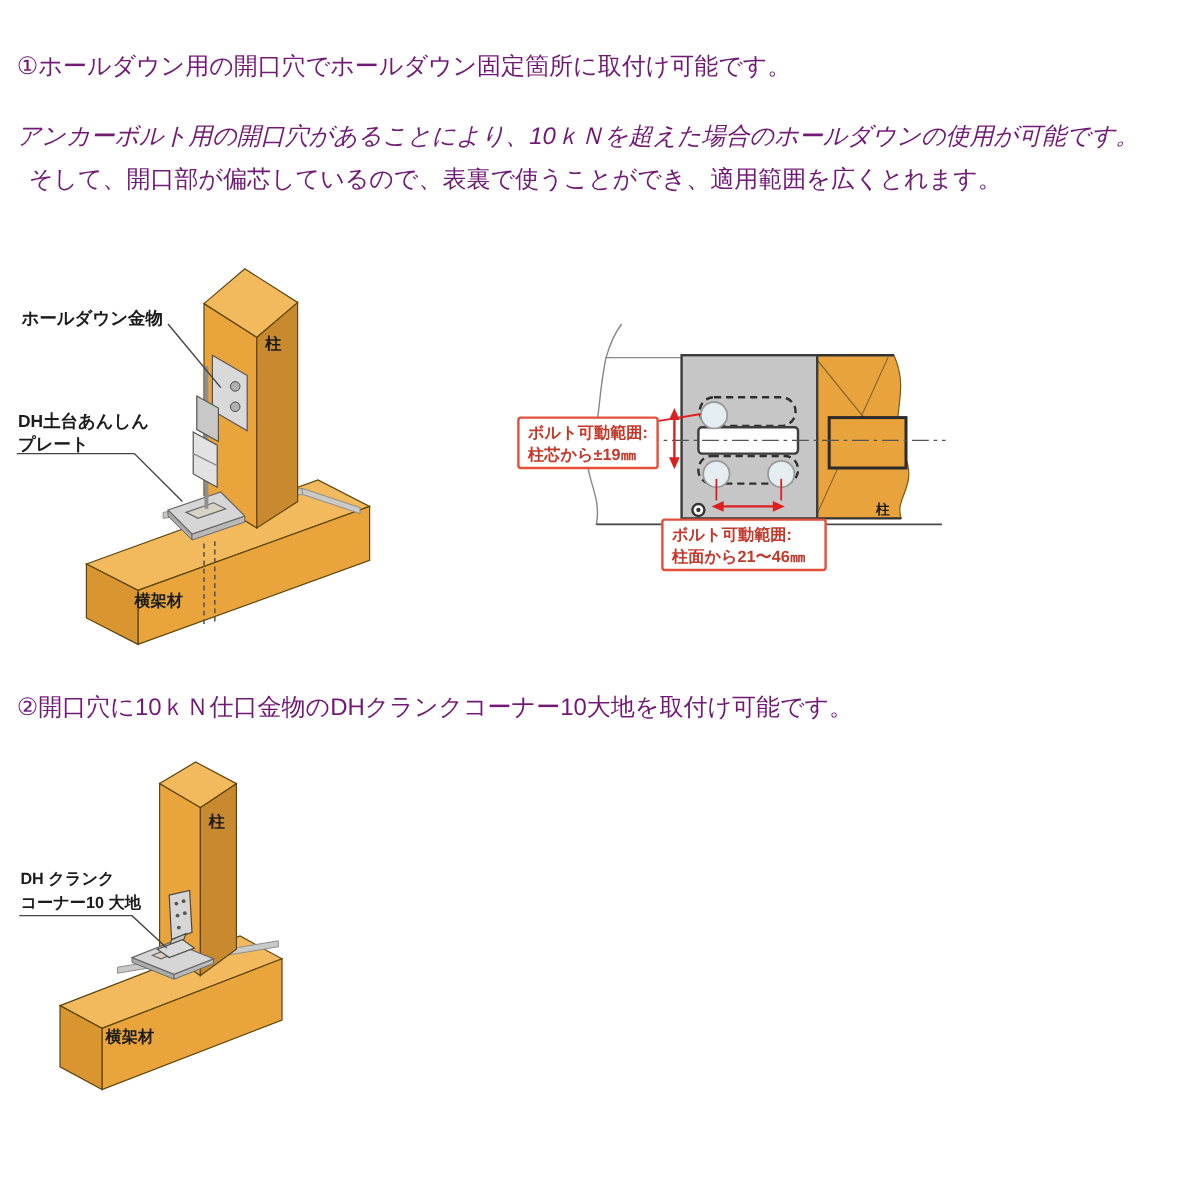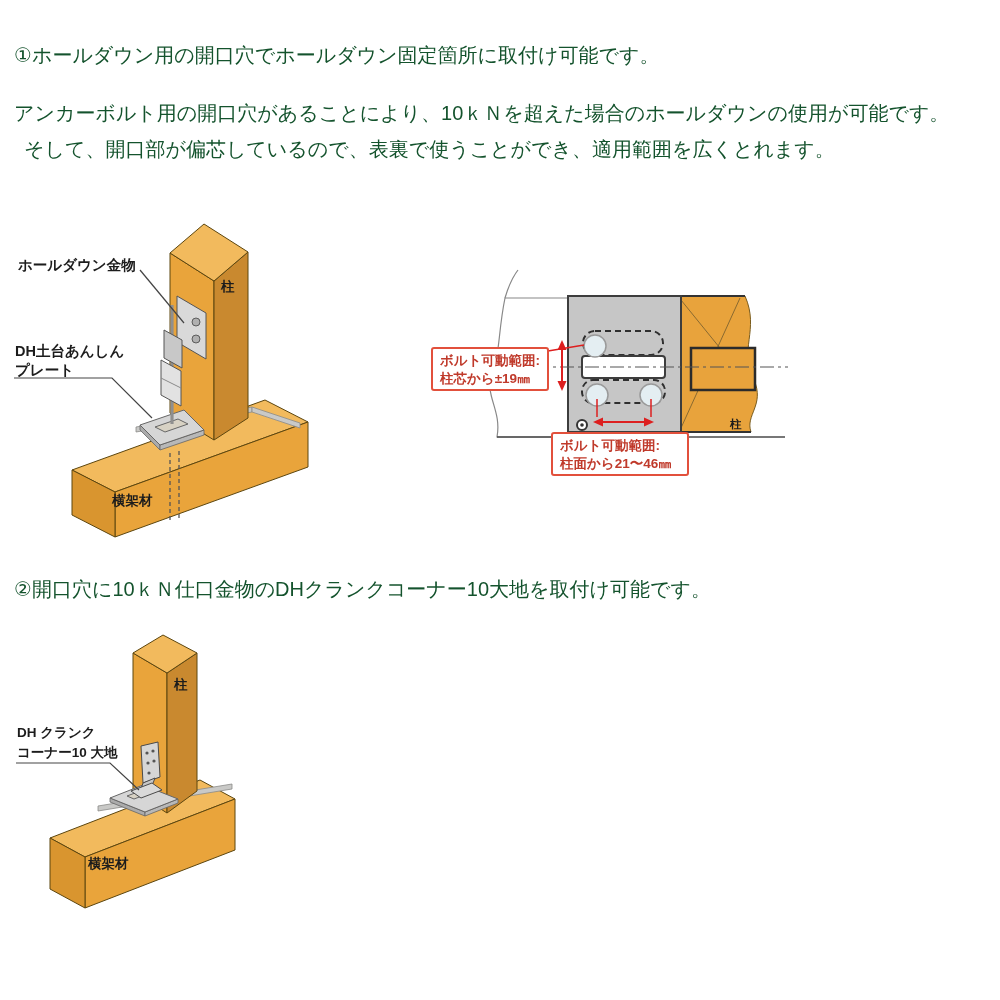--- a/index.html
+++ b/index.html
@@ -1,27 +1,27 @@
 <!DOCTYPE html>
 <html><head>
 <meta charset="utf-8">
 <style>
   html,body{margin:0;padding:0;}
   body{width:1000px;height:1000px;background:#ffffff;position:relative;overflow:hidden;
        font-family:"Liberation Sans","DejaVu Sans",sans-serif;}
-  .txt{position:absolute;color:#14532d;font-size:20px;white-space:nowrap;letter-spacing:0;}
+  .txt{position:absolute;color:#701a75;font-size:20px;white-space:nowrap;letter-spacing:0;}
   svg{position:absolute;overflow:visible;}
   svg text{font-family:"Liberation Sans","DejaVu Sans",sans-serif;fill:#1c1c1c;font-weight:600;}
   svg text.redtxt{fill:#c03a2b;font-weight:700;}
 </style>
 </head>
 <body>
 
 <div class="txt" style="left:14px;top:42px;">①ホールダウン用の開口穴でホールダウン固定箇所に取付け可能です。</div>
-<div class="txt" style="left:14px;top:100px;">アンカーボルト用の開口穴があることにより、10ｋＮを超えた場合のホールダウンの使用が可能です。</div>
+<div class="txt" style="left:14px;top:100px;font-style:italic;">アンカーボルト用の開口穴があることにより、10ｋＮを超えた場合のホールダウンの使用が可能です。</div>
 <div class="txt" style="left:24px;top:136px;">そして、開口部が偏芯しているので、表裏で使うことができ、適用範囲を広くとれます。</div>
 <div class="txt" style="left:14px;top:576px;text-align:right;">②開口穴に10ｋＮ仕口金物のDHクランクコーナー10大地を取付け可能です。</div>
 
 <svg style="left:0;top:210px;" width="330" height="335" viewBox="0 0 330 335">
 
   <polygon points="72,260 265,190 308,212 115,282" fill="#f2ba5d" stroke="#5c460f" stroke-width="1"></polygon>
   <polygon points="115,282 308,212 308,257 115,327" fill="#e9a43b" stroke="#5c460f" stroke-width="1"></polygon>
   <polygon points="72,260 115,282 115,327 72,305" fill="#d9952f" stroke="#5c460f" stroke-width="1"></polygon>
 
   <polygon points="136,217 252,197 252,202 136,222" fill="#c9c9c7" stroke="#8a8a88" stroke-width="0.8"></polygon>

